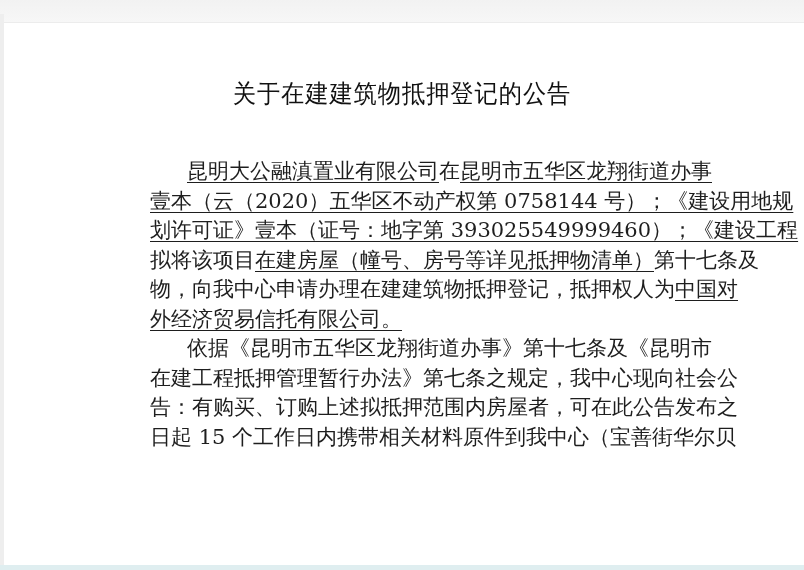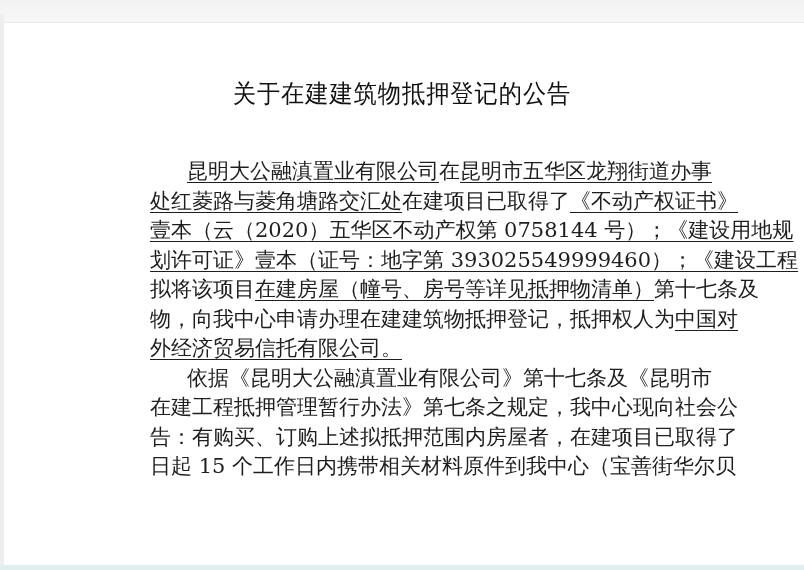--- a/index.html
+++ b/index.html
@@ -51,26 +51,25 @@
 <div class="topbar"></div>
 <div class="leftedge"></div>
 
 <div class="page"></div>
 
 <div class="title">关于在建建筑物抵押登记的公告</div>
 
 <div class="body">
 
   <span class="line indent"><span class="u">昆明大公融滇置业有限公司</span><span>在</span><span class="u">昆明市五华区龙翔街道办事</span></span>
-  <span class="line"><span class="u">处红菱路与菱角塘路交汇处</span><span>在建项目已取得了</span><span class="u">《不动产权证书》</span></span>
   <span class="line"><span class="u">壹本（云（2020）五华区不动产权第 0758144 号）；《建设用地规</span></span>
   <span class="line"><span class="u">划许可证》壹本（证号：地字第 393025549999460）；《建设工程</span></span>
   <span class="line"><span>拟将该项目</span><span class="u">在建房屋（幢号、房号等详见抵押物清单）</span><span>第十七条及</span></span>
   <span class="line"><span>物，向我中心申请办理在建建筑物抵押登记，抵押权人为</span><span class="u">中国对</span></span>
   <span class="line lastline"><span class="u">外经济贸易信托有限公司。</span></span>
 
-  <span class="line indent">依据《昆明大公融滇置业有限公司》第十七条及《昆明市</span>
+  <span class="line indent">依据《昆明市五华区龙翔街道办事》第十七条及《昆明市</span>
   <span class="line">在建工程抵押管理暂行办法》第七条之规定，我中心现向社会公</span>
-  <span class="line">告：有购买、订购上述拟抵押范围内房屋者，在建项目已取得了</span>
+  <span class="line">告：有购买、订购上述拟抵押范围内房屋者，可在此公告发布之</span>
   <span class="line">日起 15 个工作日内携带相关材料原件到我中心（宝善街华尔贝</span>
 </div>
 
 <div class="bottombar"></div>
 
 </body></html>

